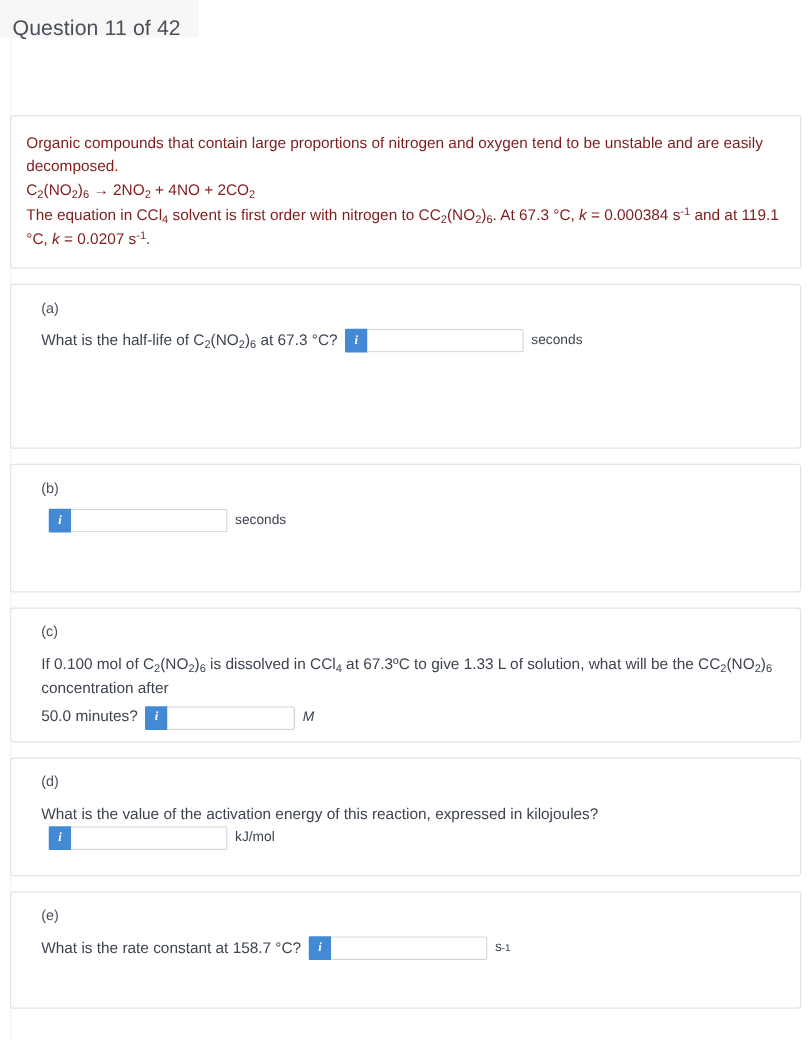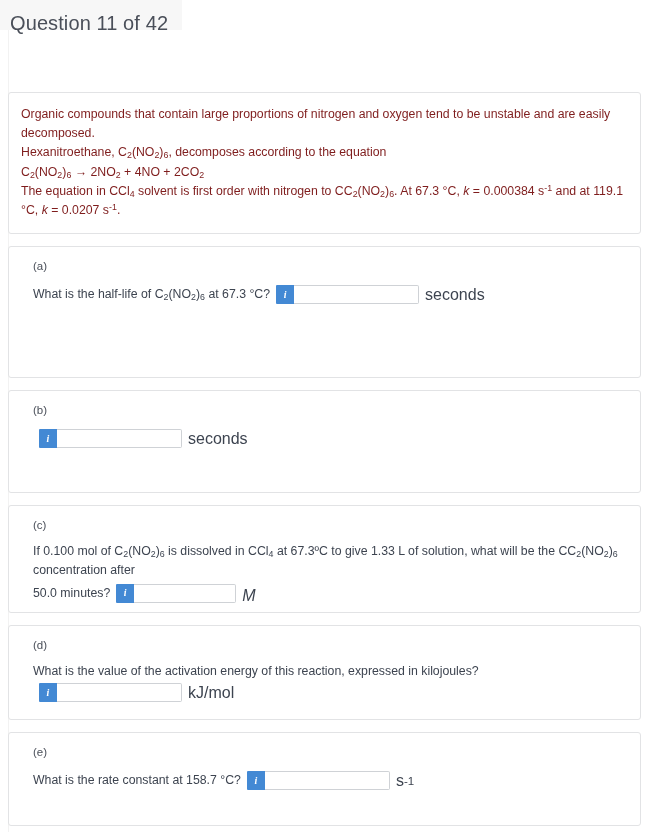--- a/index.html
+++ b/index.html
@@ -22,21 +22,21 @@
     width: 100%;
     background: #ffffff;
     display: flex;
     align-items: stretch;
   }
   #question-tab {
     background: #f7f7f7;
     padding: 16px 14px 0 10px;
     display: flex;
     align-items: center;
-    font-size: 20px;
+    font-size: 17px;
     color: #4a4f59;
     letter-spacing: 0.1px;
     white-space: nowrap;
   }
 
   
   #page-wrap {
     position: relative;
     padding-top: 62px;
     box-sizing: border-box;
@@ -134,21 +134,21 @@
     background: #ffffff;
     font-size: 12px;
     font-family: "Liberation Sans", sans-serif;
     padding: 0 4px;
     box-sizing: border-box;
     color: #3d4450;
     outline: none;
   }
   .answer-input.wide { width: 102px; }
   .unit {
-    font-size: 16px;
+    font-size: 11px;
     color: #3d4450;
     white-space: nowrap;
     display: inline-flex;
     align-items: center;
   }
   .unit.italic { font-style: italic; }
 
   sub { font-size: 0.72em; line-height: 0; vertical-align: -0.28em; }
   sup { font-size: 0.72em; line-height: 0; vertical-align: 0.42em; }
   .ital { font-style: italic; }
@@ -161,23 +161,20 @@
     <span>Question 11 of 42</span>
   </div>
 </div>
 
 <div id="page-wrap">
   <div id="left-rule"></div>
 
   <div class="card" id="prompt-card">
     <div class="prompt-line">Organic compounds that contain large proportions of nitrogen and oxygen tend to be unstable and are easily decomposed.</div>
 
-    <div class="prompt-line">
-      <span>Hexanitroethane, C</span><sub>2</sub><span>(NO</span><sub>2</sub><span>)</span><sub>6</sub><span>, decomposes according to the equation</span>
-    </div>
 
     <div class="prompt-line">
       C<sub>2</sub>(NO<sub>2</sub>)<sub>6</sub> → 2NO<sub>2</sub> + 4NO + 2CO<sub>2</sub>
     </div>
 
     <div class="prompt-line">
       <span>The equation in CCl</span><sub>4</sub><span> solvent is first order with nitrogen to C</span><span>C<sub>2</sub>(NO<sub>2</sub>)<sub>6</sub></span><span>. At 67.3 °C, </span><span class="ital">k</span><span> = 0.000384 s</span><sup>-1</sup><span> and at 119.1 °C, </span><span class="ital">k</span><span> = 0.0207 s</span><sup>-1</sup><span>.</span>
     </div>
   </div>
 
@@ -201,21 +198,21 @@
         <input class="answer-input" type="text" value="" style="">
       </span>
       <span class="unit">seconds</span>
     </div>
   </div>
 
   <div class="card part-card" id="part-card-c">
     <div class="part-letter">(c)</div>
     <div class="q-line stacked">
       <div class="q-text-wrap"><span>If 0.100 mol of C</span><sub>2</sub>(NO<sub>2</sub>)<sub>6</sub><span> is dissolved in CCl</span><sub>4</sub><span> at 67.3ºC to give 1.33 L of solution, what will be the C</span><span>C<sub>2</sub>(NO<sub>2</sub>)<sub>6</sub></span><span> concentration after</span></div>
-      <div style="display:flex;align-items:flex-start;margin-top:4px;">
+      <div style="display:flex;align-items:flex-end;margin-top:4px;">
         <span class="q-text">50.0 minutes?</span>
         <span class="answer-group">
           <button class="info-btn">i</button>
           <input class="answer-input wide" type="text" value="" style="">
         </span>
         <span class="unit italic">M</span>
       </div>
     </div>
   </div>
 

